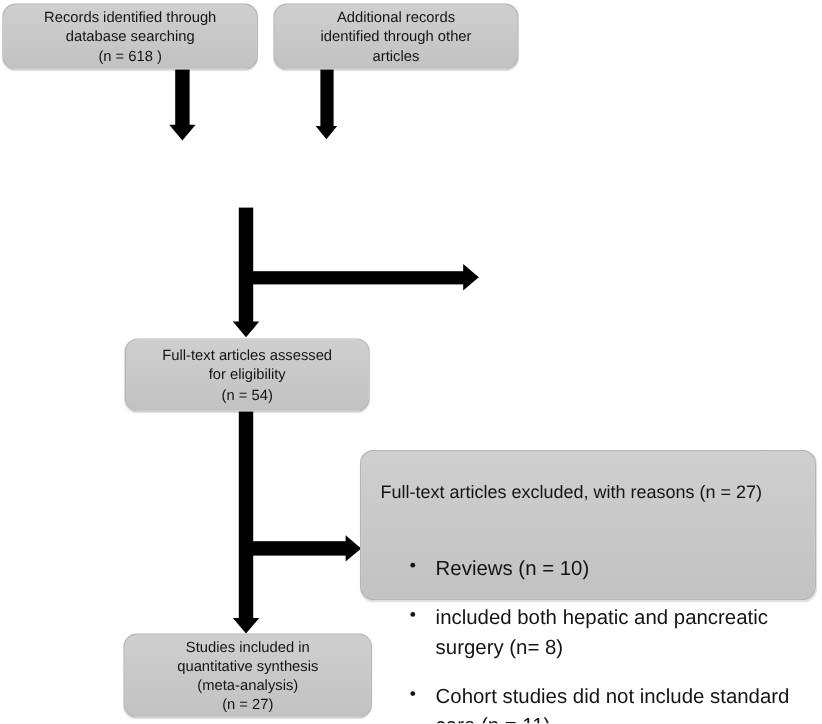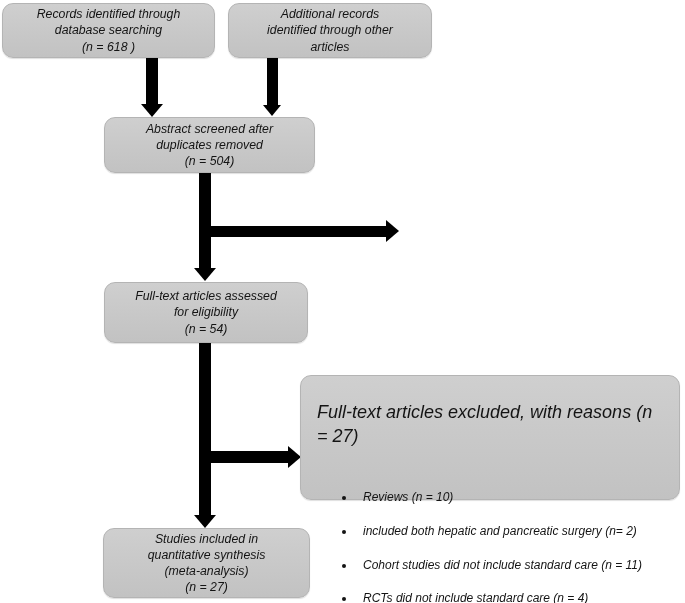--- a/index.html
+++ b/index.html
@@ -11,21 +11,20 @@
     font-family: "Liberation Sans", sans-serif;
     -webkit-font-smoothing: antialiased;
   }
 
   #diagram {
     position: relative;
     width: 685px;
     height: 603px;
     background: #ffffff;
     overflow: hidden;
-    font-style: italic;
   }
 
   
   .fbox {
     position: absolute;
     box-sizing: border-box;
     border-radius: 11px;
     background: linear-gradient(180deg, #cfcfcf 0%, #c9c9c9 45%, #c2c2c2 100%);
     border: 1px solid #b4b4b4;
     box-shadow: 0 1px 1px rgba(0,0,0,0.13);
@@ -40,34 +39,34 @@
     padding: 2px 6px;
   }
 
   .fbox.left-align {
     display: block;
     text-align: left;
     padding: 9px 12px 8px 16px;
   }
 
   .excl-title {
-    font-size: 18px;
+    font-size: 15px;
     line-height: 1.3;
     color: #141414;
     margin: 0 0 9px 0;
   }
 
   ul.excl-list {
     margin: 0;
     padding: 0 0 0 46px;
     list-style: none;
   }
   ul.excl-list li {
     position: relative;
-    font-size: 12px;
+    font-size: 17px;
     line-height: 1.45;
     color: #141414;
   }
   ul.excl-list li::before {
     content: "";
     position: absolute;
     left: -21px;
     top: 7px;
     width: 4px;
     height: 4px;
@@ -118,23 +117,20 @@
   <div class="fbox" style="left:228px; top:3px; width:204px; height:55px;">Additional records
 identified through other
 articles</div>
 
   <div class="vline" style="left:146px; top:58px; width:12px; height:50px;"></div>
   <div class="arrow-down" style="left:141px; top:104px;"></div>
 
   <div class="vline" style="left:267px; top:58px; width:11px; height:50px;"></div>
   <div class="arrow-down small" style="left:263px; top:105px;"></div>
 
-  <div class="fbox" style="left:104px; top:117px; width:211px; height:56px;">Abstract screened after
-duplicates removed
-(n = 504)</div>
 
   <div class="vline" style="left:199px; top:173px; width:12px; height:98px;"></div>
   <div class="arrow-down" style="left:194px; top:268px;"></div>
 
   <div class="hline" style="left:205px; top:226px; width:185px; height:11px;"></div>
   <div class="arrow-right" style="left:386px; top:220px;"></div>
 
 
   <div class="fbox" style="left:104px; top:282px; width:204px; height:61px;">Full-text articles assessed
 for eligibility
@@ -143,21 +139,21 @@
   <div class="vline" style="left:199px; top:343px; width:12px; height:176px;"></div>
   <div class="arrow-down" style="left:194px; top:515px;"></div>
 
   <div class="hline" style="left:205px; top:451px; width:88px; height:12px;"></div>
   <div class="arrow-right" style="left:288px; top:446px;"></div>
 
   <div class="fbox left-align" style="left:300px; top:375px; width:380px; height:125px;">
     <p class="excl-title">Full-text articles excluded, with reasons (n = 27)</p>
     <ul class="excl-list">
       <li>Reviews (n = 10)</li>
-      <li>included both hepatic and pancreatic surgery (n= 2)</li>
+      <li>included both hepatic and pancreatic surgery (n= 8)</li>
       <li>Cohort studies did not include standard care (n = 11)</li>
       <li>RCTs did not include standard care (n = 4)</li>
     </ul>
   </div>
 
   <div class="fbox" style="left:103px; top:528px; width:207px; height:70px;">Studies included in
 quantitative synthesis
 (meta-analysis)
 (n =   27)</div>
 

